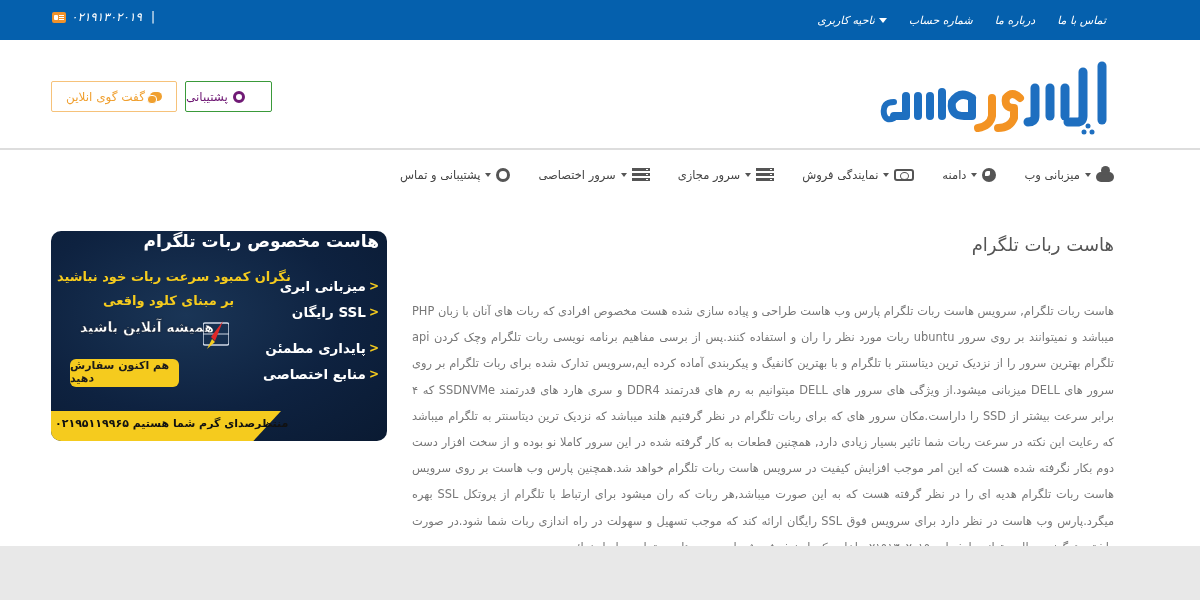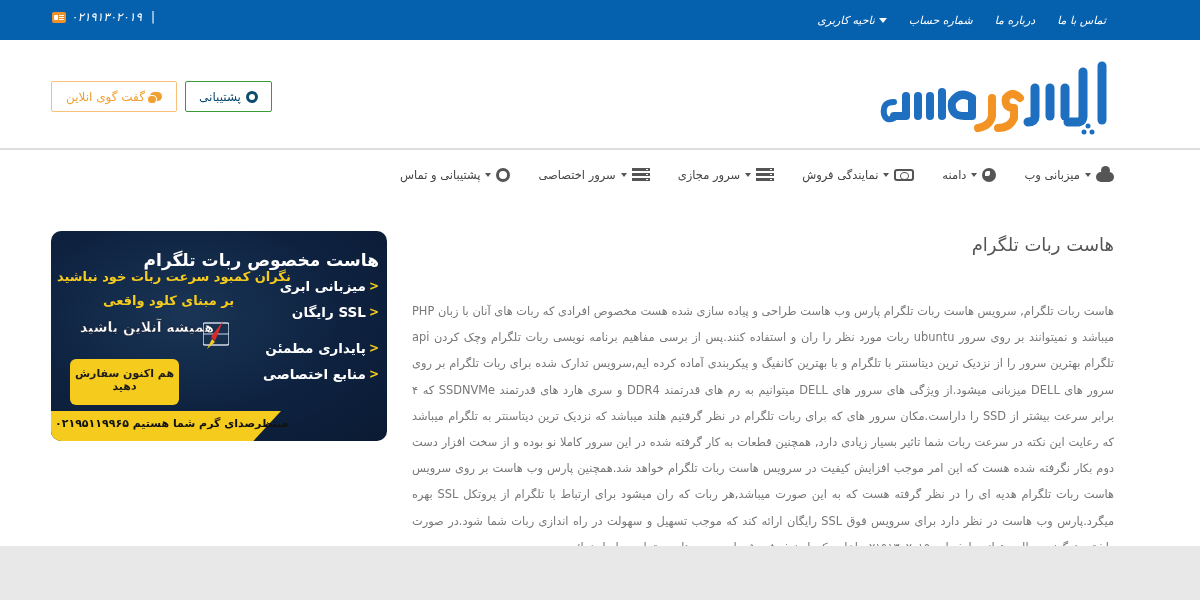--- a/index.html
+++ b/index.html
@@ -14,21 +14,21 @@
   .topbar .phone .card-icon::after { content: ""; position: absolute; right: 2px; top: 3px; width: 5px; height: 1px; background: #fff; box-shadow: 0 2px 0 #fff, 0 4px 0 #fff; }
   .topbar .phone .sep { margin-left: 4px; }
   .topbar .links { position: absolute; right: 94px; top: 0; height: 40px; display: flex; flex-direction: row-reverse; align-items: center; gap: 22px; font-size: 11px; direction: rtl; }
   .topbar .links a { color: #fff; text-decoration: none; display: flex; align-items: center; gap: 4px; }
   .caret-w { width: 0; height: 0; border-left: 4px solid transparent; border-right: 4px solid transparent; border-top: 5px solid #fff; display: inline-block; }
 
   
   .header { position: absolute; left: 0; top: 40px; width: 1200px; height: 110px; border-bottom: 2px solid #ddd; }
   .logo { position: absolute; right: 88px; top: 18px; width: 232px; height: 80px; }
   .btn { position: absolute; top: 41px; height: 31px; border-radius: 2px; background: #fff; font-size: 12px; display: flex; align-items: center; justify-content: center; gap: 5px; direction: rtl; cursor: pointer; }
-  .btn-support { left: 185px; width: 87px; border: 1px solid #3a9a3a; color: #0c4a6e; }
+  .btn-support { left: 185px; width: 87px; border: 1px solid #3a9a3a; color: #701a75; justify-content: flex-end; }
   .btn-chat { left: 51px; width: 126px; border: 1px solid #f6c27a; color: #f0a030; }
   .lifering { width: 12px; height: 12px; border-radius: 50%; border: 3px solid currentColor; position: relative; }
   .chat-icon { width: 12px; height: 9px; background: #f0a030; border-radius: 5px; position: relative; }
   .chat-icon::after { content: ""; position: absolute; left: -3px; top: 3px; width: 8px; height: 7px; background: #f0a030; border-radius: 4px; border: 1px solid #fff; }
 
   
   .nav { position: absolute; left: 0; top: 152px; width: 1200px; height: 46px; }
   .nav ul { list-style: none; position: absolute; right: 86px; top: 0; height: 46px; display: flex; flex-direction: row; align-items: center; gap: 28px; direction: rtl; font-size: 11.5px; color: #444; }
   .nav li { display: flex; align-items: center; gap: 5px; cursor: pointer; }
   .caret-d { width: 0; height: 0; border-left: 3.5px solid transparent; border-right: 3.5px solid transparent; border-top: 4px solid #555; display: inline-block; }
@@ -43,29 +43,29 @@
   .ico-server i { display: block; height: 3px; margin-bottom: 2px; background: #555; position: relative; }
   .ico-server i::after { content: ""; position: absolute; right: 2px; top: 1px; width: 2px; height: 1px; background: #fff; }
   .ico-ring { width: 14px; height: 14px; border: 3px solid #555; border-radius: 50%; }
 
   
   .content-title { position: absolute; right: 86px; top: 234px; font-size: 18px; color: #555; direction: rtl; font-weight: normal; }
   .content-body { position: absolute; right: 86px; top: 266px; width: 702px; direction: rtl; text-align: justify; font-size: 11.4px; line-height: 26.2px; color: #777; margin-top: 32px; }
 
   
   .banner { position: absolute; left: 51px; top: 231px; width: 336px; height: 210px; border-radius: 10px; background: radial-gradient(ellipse at 40% 40%, #1a3556 0%, #0e2240 55%, #0a1a32 100%); overflow: hidden; direction: rtl; }
-  .banner .b-title { position: absolute; right: 8px; top: 19px; font-size: 17px; font-weight: bold; color: #fff; }
+  .banner .b-title { position: absolute; right: 8px; top: 0; font-size: 17px; font-weight: bold; color: #fff; }
   .banner .b-yellow1 { position: absolute; left: 6px; top: 38px; font-size: 13px; font-weight: bold; color: #f5cb1e; text-align: center; }
   .banner .b-yellow2 { position: absolute; left: 52px; top: 62px; font-size: 13px; font-weight: bold; color: #f5cb1e; }
   .banner .b-white { position: absolute; left: 4px; top: 88px; font-size: 14px; font-weight: bold; color: #fff; text-shadow: 0 0 2px #223; margin-left: 25px; -webkit-text-stroke: 0.4px #123; }
   .banner .features { position: absolute; right: 8px; top: 42px; list-style: none; font-size: 13.5px; color: #fff; font-weight: bold; }
   .banner .features li { height: 26px; display: flex; align-items: center; gap: 3px; }
   .banner .features li:nth-child(3) { margin-top: 10px; }
   .banner .features .chev { color: #f5cb1e; font-size: 12px; }
-  .banner .order { position: absolute; left: 19px; top: 128px; width: 109px; height: 46px; background: #f5cb1e; border-radius: 6px; color: #1b1b1b; font-size: 11px; font-weight: bold; text-align: center; line-height: 13px; padding-top: 8px; }
+  .banner .order { position: absolute; left: 19px; top: 128px; width: 109px; height: 28px; background: #f5cb1e; border-radius: 6px; color: #1b1b1b; font-size: 11px; font-weight: bold; text-align: left; line-height: 13px; padding-top: 0; }
   .banner .rocket { position: absolute; left: 152px; top: 88px; width: 26px; height: 34px; }
   .banner .footer-strip { position: absolute; left: 0; top: 180px; width: 230px; height: 30px; background: #f5cb1e; clip-path: polygon(0 0, 100% 0, 88% 100%, 0 100%); }
   .banner .footer-text { position: absolute; left: 4px; top: 186px; font-size: 11px; font-weight: bold; color: #111; }
 
   
   .page-footer { position: absolute; left: 0; top: 546px; width: 1200px; height: 54px; background: #e8e8e8; }
 </style>
 </head>
 <body>
 

